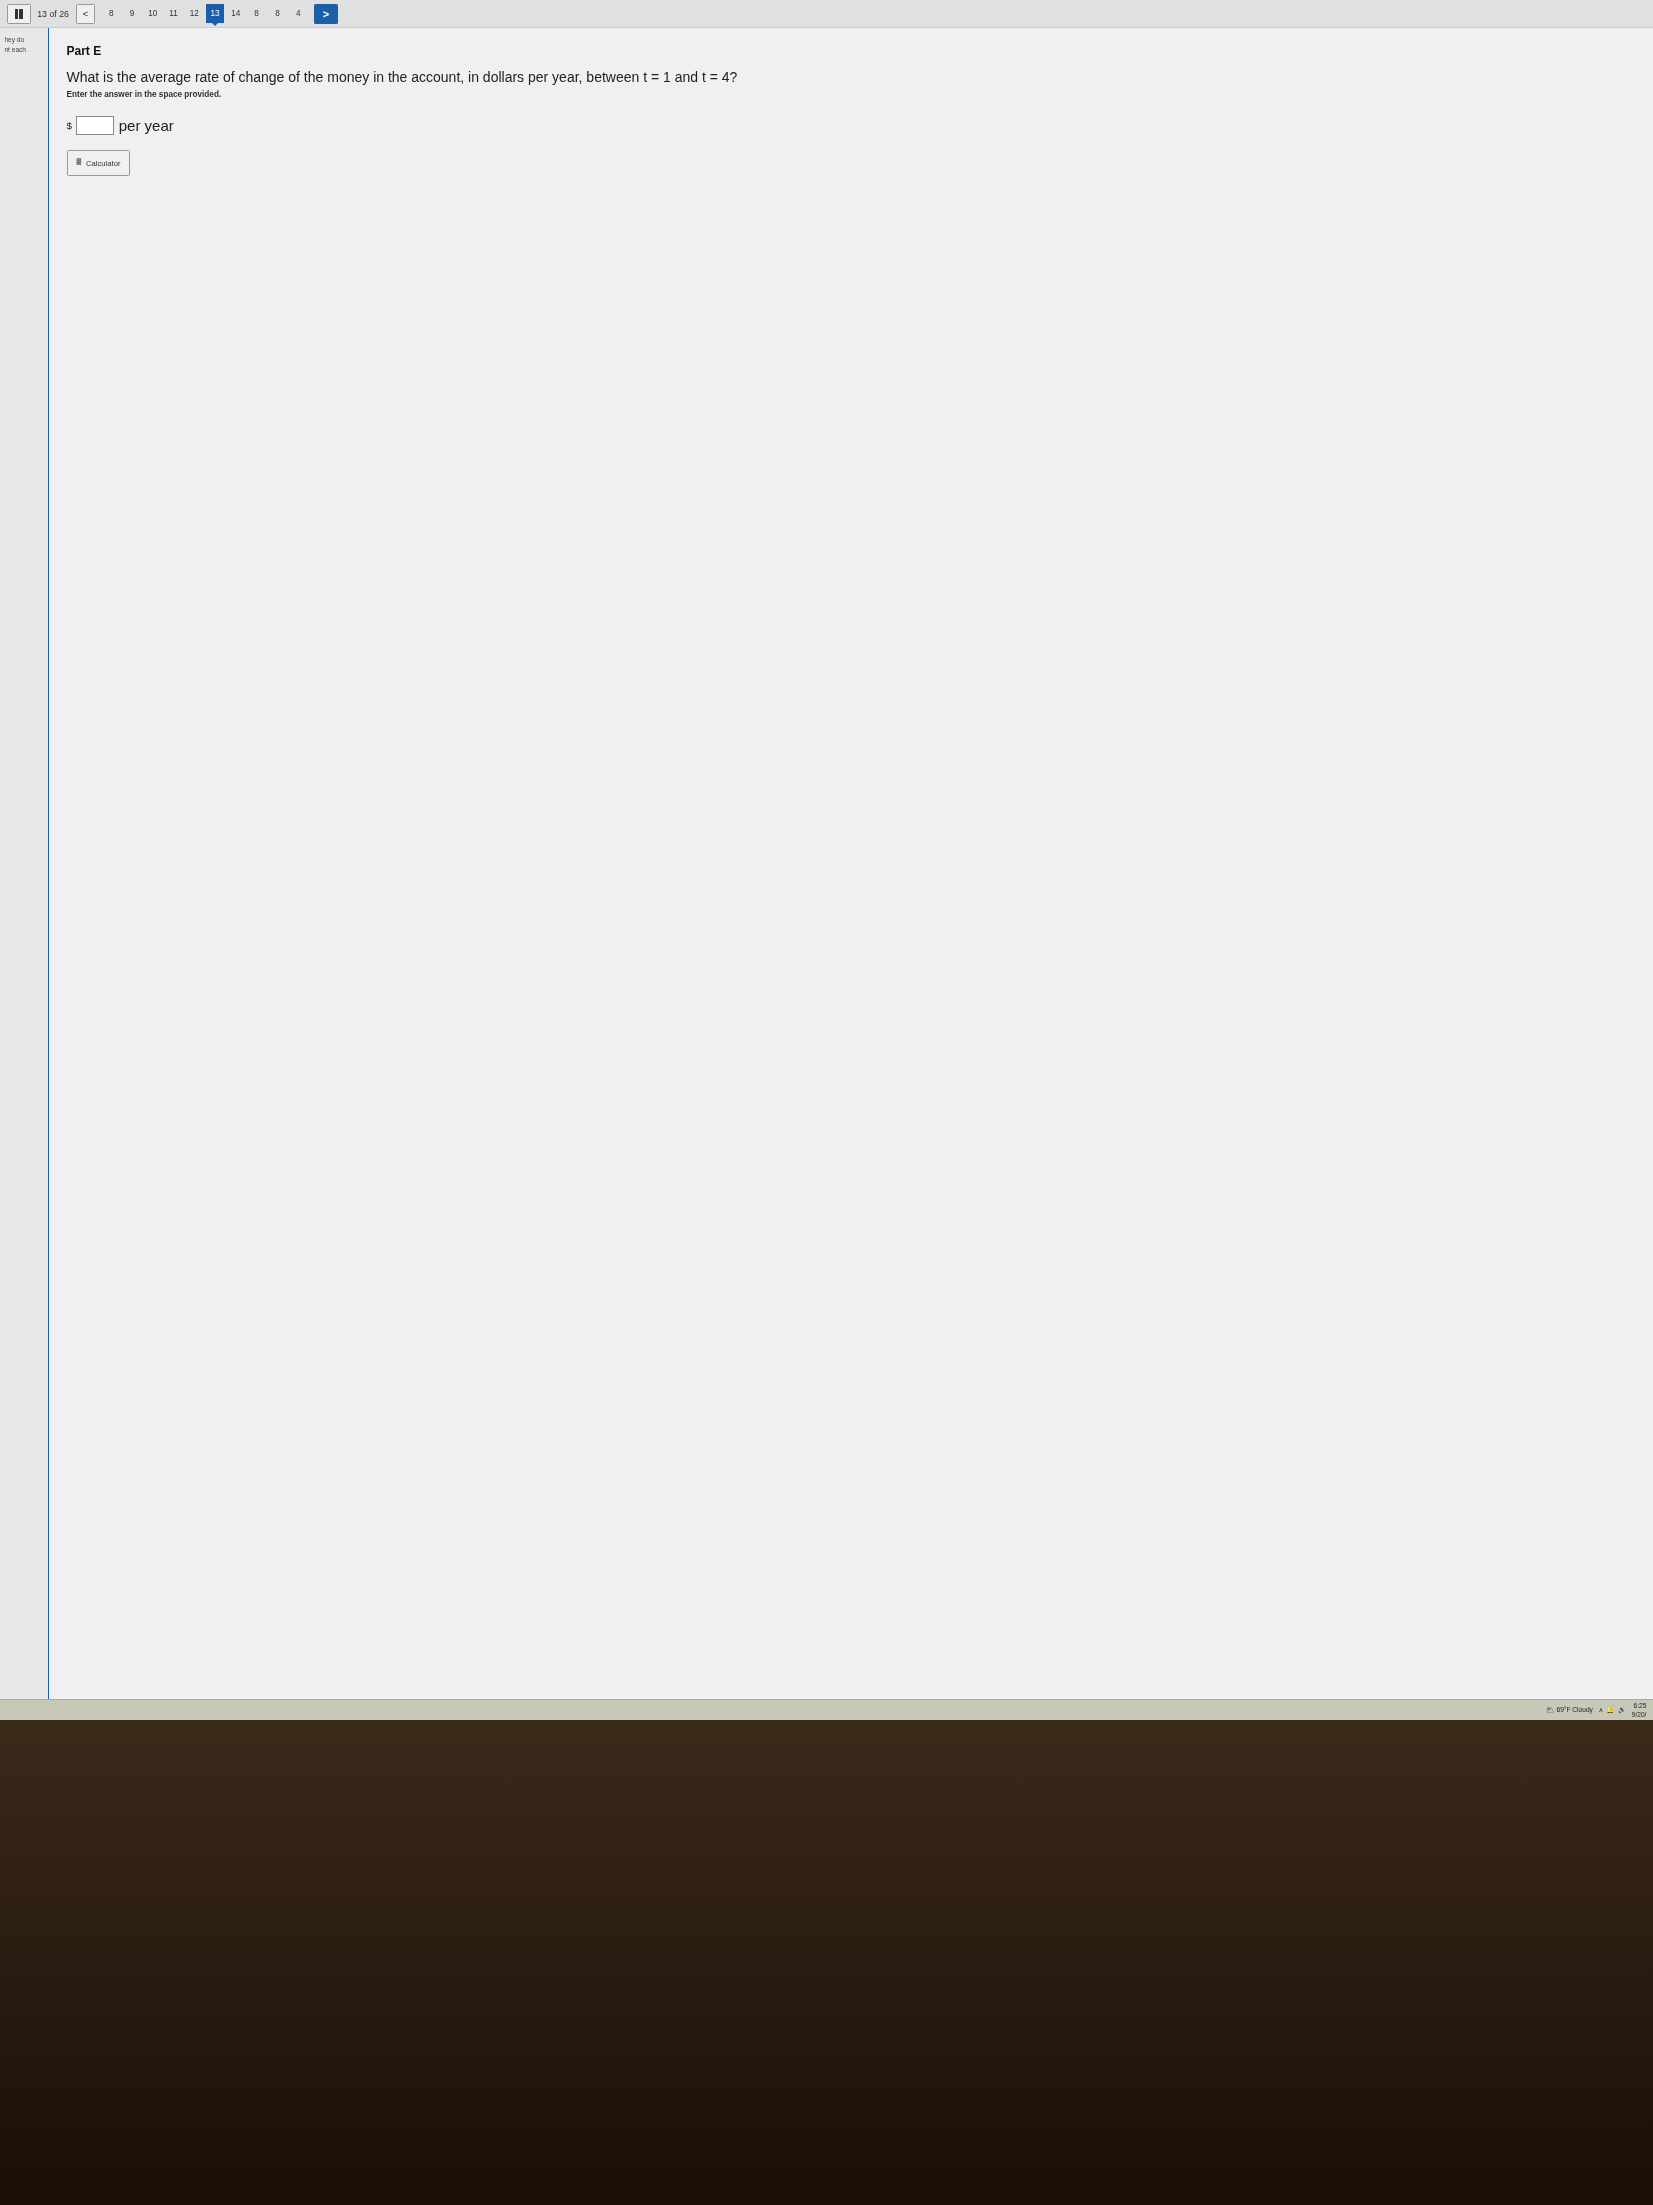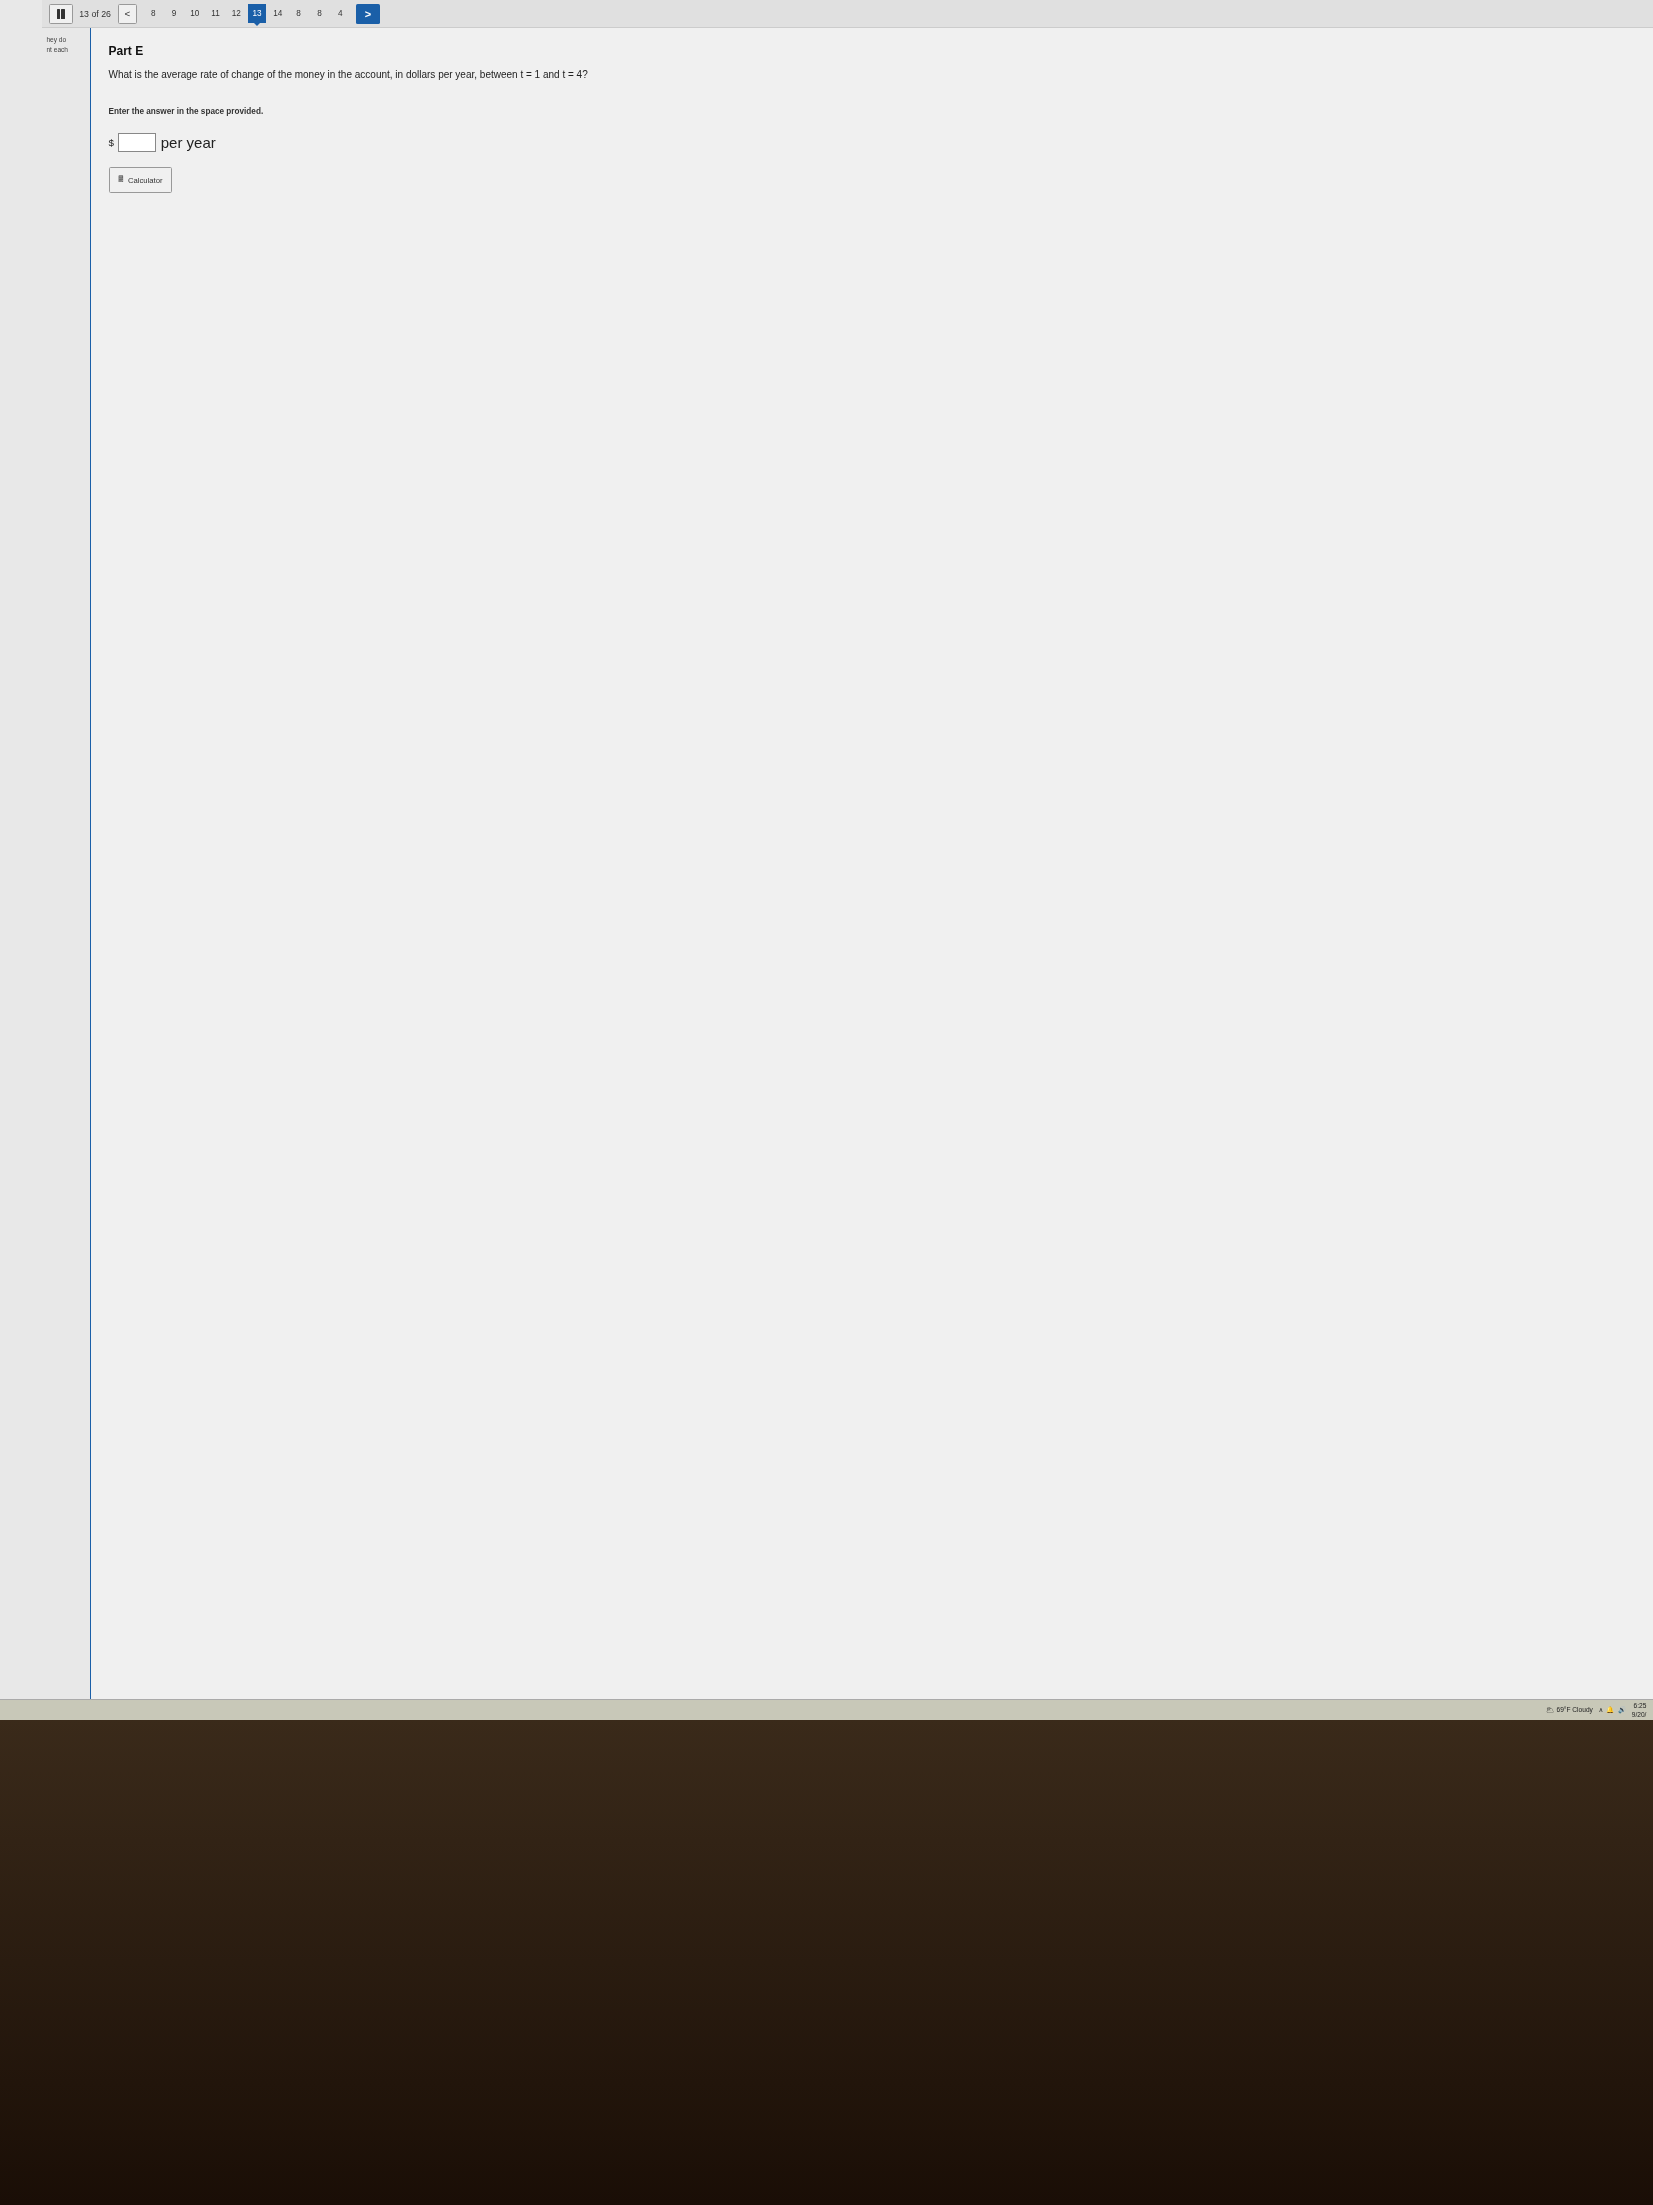--- a/index.html
+++ b/index.html
@@ -15,21 +15,20 @@
       display: flex;
       flex-direction: column;
     }
 
     .screen {
       background-color: #e8e8e8;
       flex: 1;
       display: flex;
       flex-direction: column;
       max-height: 78vh;
-      padding-left: 42px;
     }
 
     
     .top-nav {
       background-color: #e0e0e0;
       border-bottom: 0.5px solid #ccc;
       display: flex;
       align-items: center;
       padding: 3.3px 6.6px;
       gap: 6.6px;
@@ -160,23 +159,23 @@
     }
 
     .part-title {
       font-size: 12px;
       font-weight: bold;
       color: #111;
       margin-bottom: 9px;
     }
 
     .question-text {
-      font-size: 10px;
+      font-size: 14px;
       color: #222;
-      margin-bottom: 24px;
+      margin-bottom: 1px;
       line-height: 1.5;
     }
 
     .instruction-text {
       font-size: 8.2px;
       color: #333;
       margin-bottom: 15.3px;
       line-height: 1.5;
       font-weight: bold;
     }

